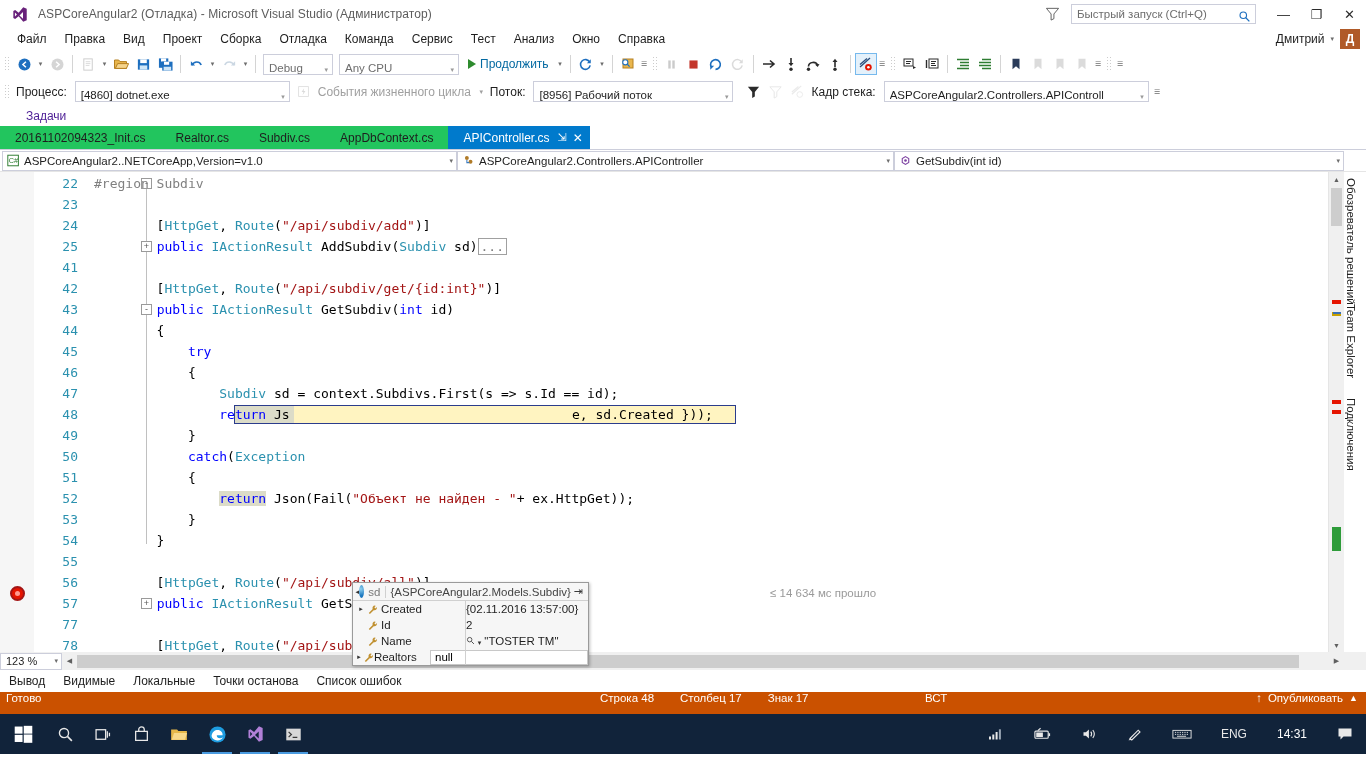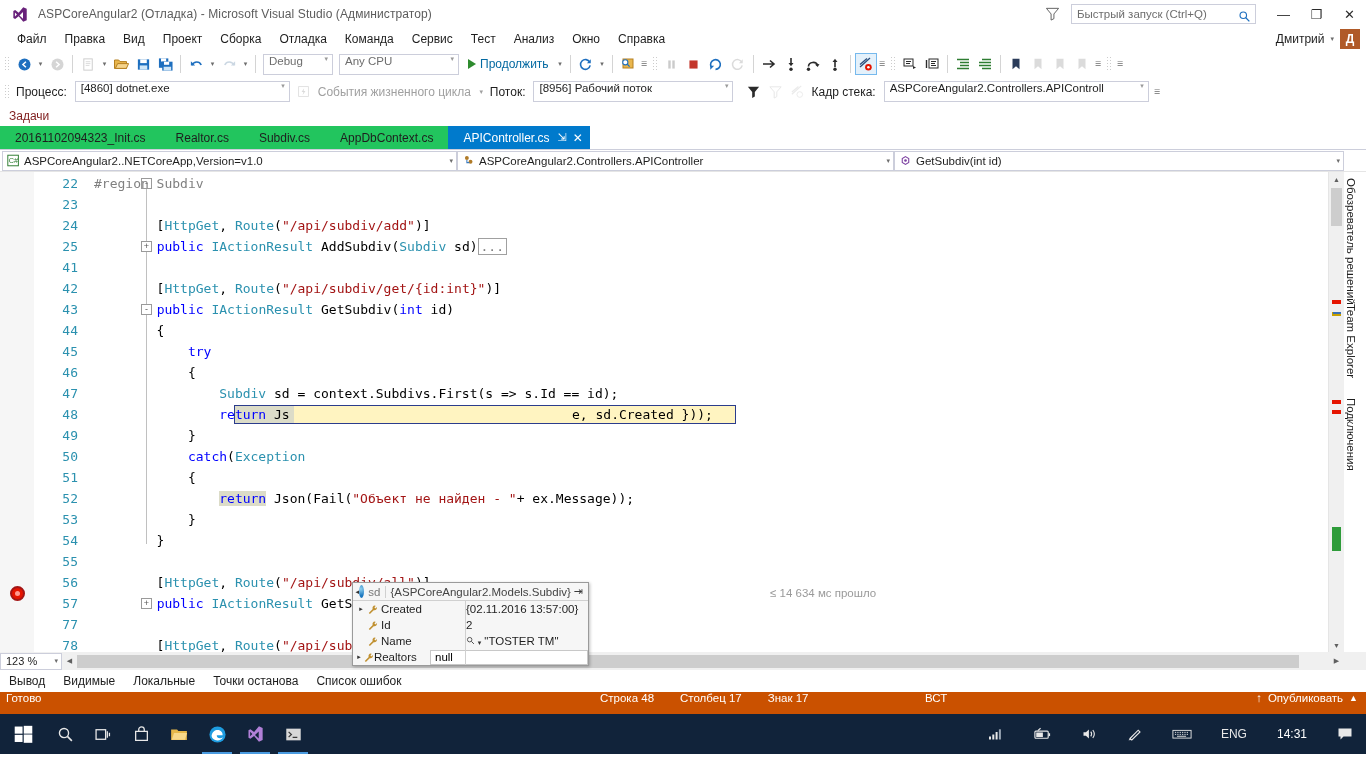--- a/index.html
+++ b/index.html
@@ -52,37 +52,37 @@
     background-image: radial-gradient(#c3c3c3 40%, transparent 41%);
     background-size: 3px 3px; opacity:.85;}
   .tb-btn { width: 22px; height: 22px; display:flex; align-items:center; justify-content:center;
     color:#3b4f6b; font-size: 13px; position:relative;}
   .tb-btn.dis { opacity:.35; }
   .tb-sep { width:1px; height:18px; background:#d4d4d4; margin: 0 4px; }
   .tb-arrow { width: 11px; height:22px; display:flex;align-items:center;justify-content:center;
      color:#6d6d6d; font-size:7px; }
   .combo {
     height: 21px; border:1px solid #cccedb; background:#fff; font-size:11.5px;
-    color:#6d6d6d; display:flex; align-items:flex-start; padding:0 4px 0 5px;
+    color:#6d6d6d; display:flex; align-items:flex-end; padding:0 4px 0 5px;
     justify-content:space-between; margin:0 3px;
   }
   .combo .cv { white-space:nowrap; overflow:hidden; }
   .combo .ca { font-size:7px; color:#9a9a9a; margin-left:6px;}
   .run-btn { display:flex; align-items:center; gap:4px; padding:0 6px; height:22px; font-size:12px; color:#0369a1;}
   .tri-green { width:0;height:0;border-left:8px solid #2e8b2e;border-top:5px solid transparent;border-bottom:5px solid transparent;}
 
   
   .toolbar2 {
     height: 27px; display: flex; align-items: center; background: #ffffff; padding-left: 2px;
   }
   .tb-label { font-size: 12px; color:#1e1e1e; margin: 0 5px 0 3px; white-space:nowrap;}
   .tb-label.dis { color:#a0a0a0; }
 
   
-  .tasks-strip { height: 21px; background:#fff; font-size:12px; color:#7f1d1d; padding-left:9px;
+  .tasks-strip { height: 21px; background:#fff; font-size:12px; color:#4c1d95; padding-left:26px;
     display:flex; align-items:center; }
 
   
   .tabrow { height: 24px; background:#fff; display:flex; align-items:flex-end;
      position:relative; border-bottom:1px solid #cccedb;}
   .tab { height: 23px; display:flex; align-items:center; padding: 0 14px; font-size:12px;
      color:#1e1e1e; background:#22c55e; border:1px solid transparent; white-space:nowrap;}
   .tab.active { background:#007acc; color:#fff; border-color:#007acc; padding-right:6px;}
   .tab.active .tabtitle { margin-right: 8px; }
   .tab .pin { font-size: 11px; margin-right:6px; }
@@ -597,21 +597,21 @@
       <div class="cl" style="top: 190px; z-index: 2;"><span class="lnum">46</span><span class="ctext"><span class="plain">            {</span></span></div>
       <div class="cl" style="top: 211px; z-index: 2;"><span class="lnum">47</span><span class="ctext"><span class="plain">                </span><span class="type">Subdiv</span><span class="plain"> sd = context.Subdivs.First(s =&gt; s.Id == id);</span></span></div>
       <div class="hl-line" style="left: 260px; top: 233px; width: 442px; z-index: 0;"></div>
       <div style="position: absolute; background: rgb(220, 220, 200); height: 19px; left: 200px; top: 233px; width: 60px;"></div>
       <div class="cl" style="top: 232px; z-index: 2;"><span class="lnum">48</span><span class="ctext"><span class="plain">                </span><span class="kw">return</span><span class="plain"> Js</span></span></div>
       <div class="cur-stmt" style="left: 200px; top: 233px; width: 502px; height: 19px; background: transparent;"></div>
       <div style="position: absolute; font-family: &quot;DejaVu Sans Mono&quot;, &quot;Liberation Mono&quot;, monospace; font-size: 13px; line-height: 19px; white-space: pre; left: 538px; top: 233px;">e, sd.Created }));</div>
       <div class="cl" style="top: 253px; z-index: 2;"><span class="lnum">49</span><span class="ctext"><span class="plain">            }</span></span></div>
       <div class="cl" style="top: 274px; z-index: 2;"><span class="lnum">50</span><span class="ctext"><span class="plain">            </span><span class="kw">catch</span><span class="plain">(</span><span class="type">Exception</span></span></div>
       <div class="cl" style="top: 295px; z-index: 2;"><span class="lnum">51</span><span class="ctext"><span class="plain">            {</span></span></div>
-      <div class="cl" style="top: 316px; z-index: 2;"><span class="lnum">52</span><span class="ctext"><span class="plain">                </span><span class="kw" style="background: rgb(220, 220, 200);">return</span><span class="plain"> Json(Fail(</span><span class="str">"Объект не найден - "</span><span class="plain">+ ex.Message));</span></span></div>
+      <div class="cl" style="top: 316px; z-index: 2;"><span class="lnum">52</span><span class="ctext"><span class="plain">                </span><span class="kw" style="background: rgb(220, 220, 200);">return</span><span class="plain"> Json(Fail(</span><span class="str">"Объект не найден - "</span><span class="plain">+ ex.HttpGet));</span></span></div>
       <div class="cl" style="top: 337px; z-index: 2;"><span class="lnum">53</span><span class="ctext"><span class="plain">            }</span></span></div>
       <div class="cl" style="top: 358px; z-index: 2;"><span class="lnum">54</span><span class="ctext"><span class="plain">        }</span></span></div>
       <div class="cl" style="top: 379px; z-index: 2;"><span class="lnum">55</span><span class="ctext"></span></div>
       <div class="cl" style="top: 400px; z-index: 2;"><span class="lnum">56</span><span class="ctext"><span class="plain">        [</span><span class="type">HttpGet</span><span class="plain">, </span><span class="type">Route</span><span class="plain">(</span><span class="str">"/api/subdiv/all"</span><span class="plain">)]</span></span></div>
       <div class="cl" style="top: 421px; z-index: 2;"><span class="lnum">57</span><span class="glyph">+</span><span class="ctext"><span class="plain">        </span><span class="kw">public</span><span class="plain"> </span><span class="type">IActionResult</span><span class="plain"> GetSubdivs()</span><span class="collapsed">...</span></span></div>
       <div class="cl" style="top: 442px; z-index: 2;"><span class="lnum">77</span><span class="ctext"></span></div>
       <div class="cl" style="top: 463px; z-index: 2;"><span class="lnum">78</span><span class="ctext"><span class="plain">        [</span><span class="type">HttpGet</span><span class="plain">, </span><span class="type">Route</span><span class="plain">(</span><span class="str">"/api/subdiv/delete/{id:int}"</span><span class="plain">)]</span></span></div>
     </div>
 
   <div class="ed-scroll">

